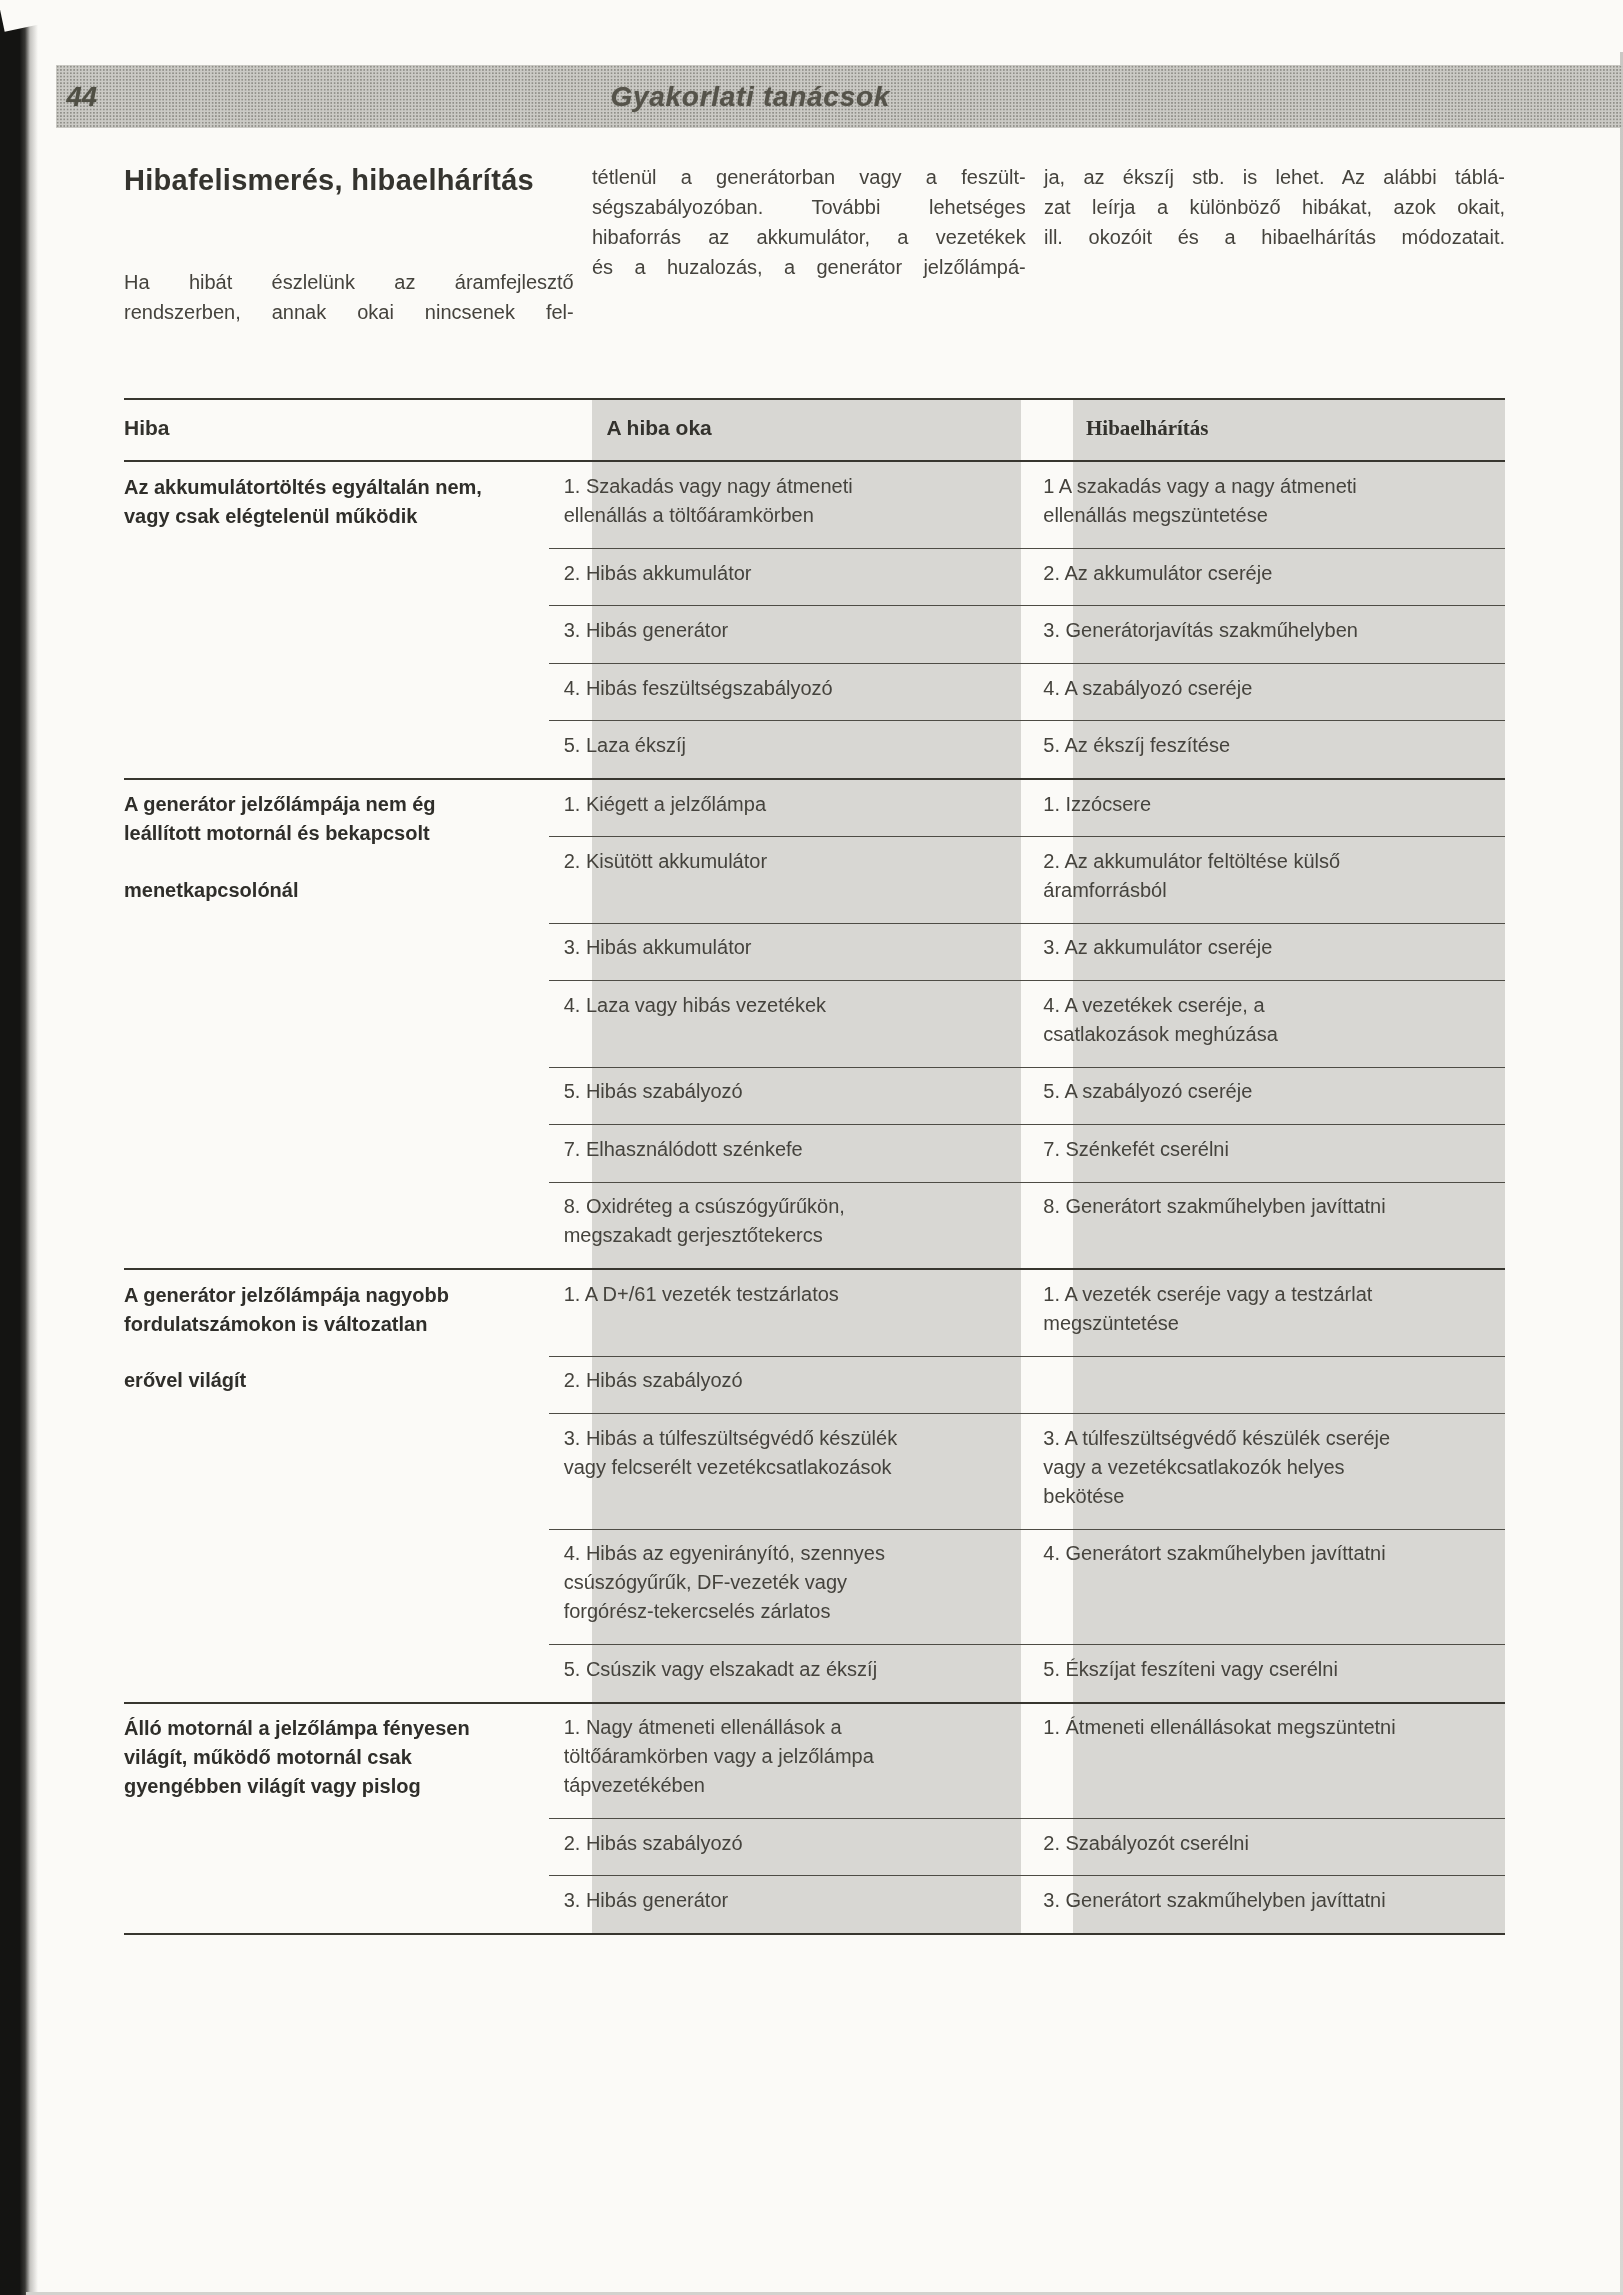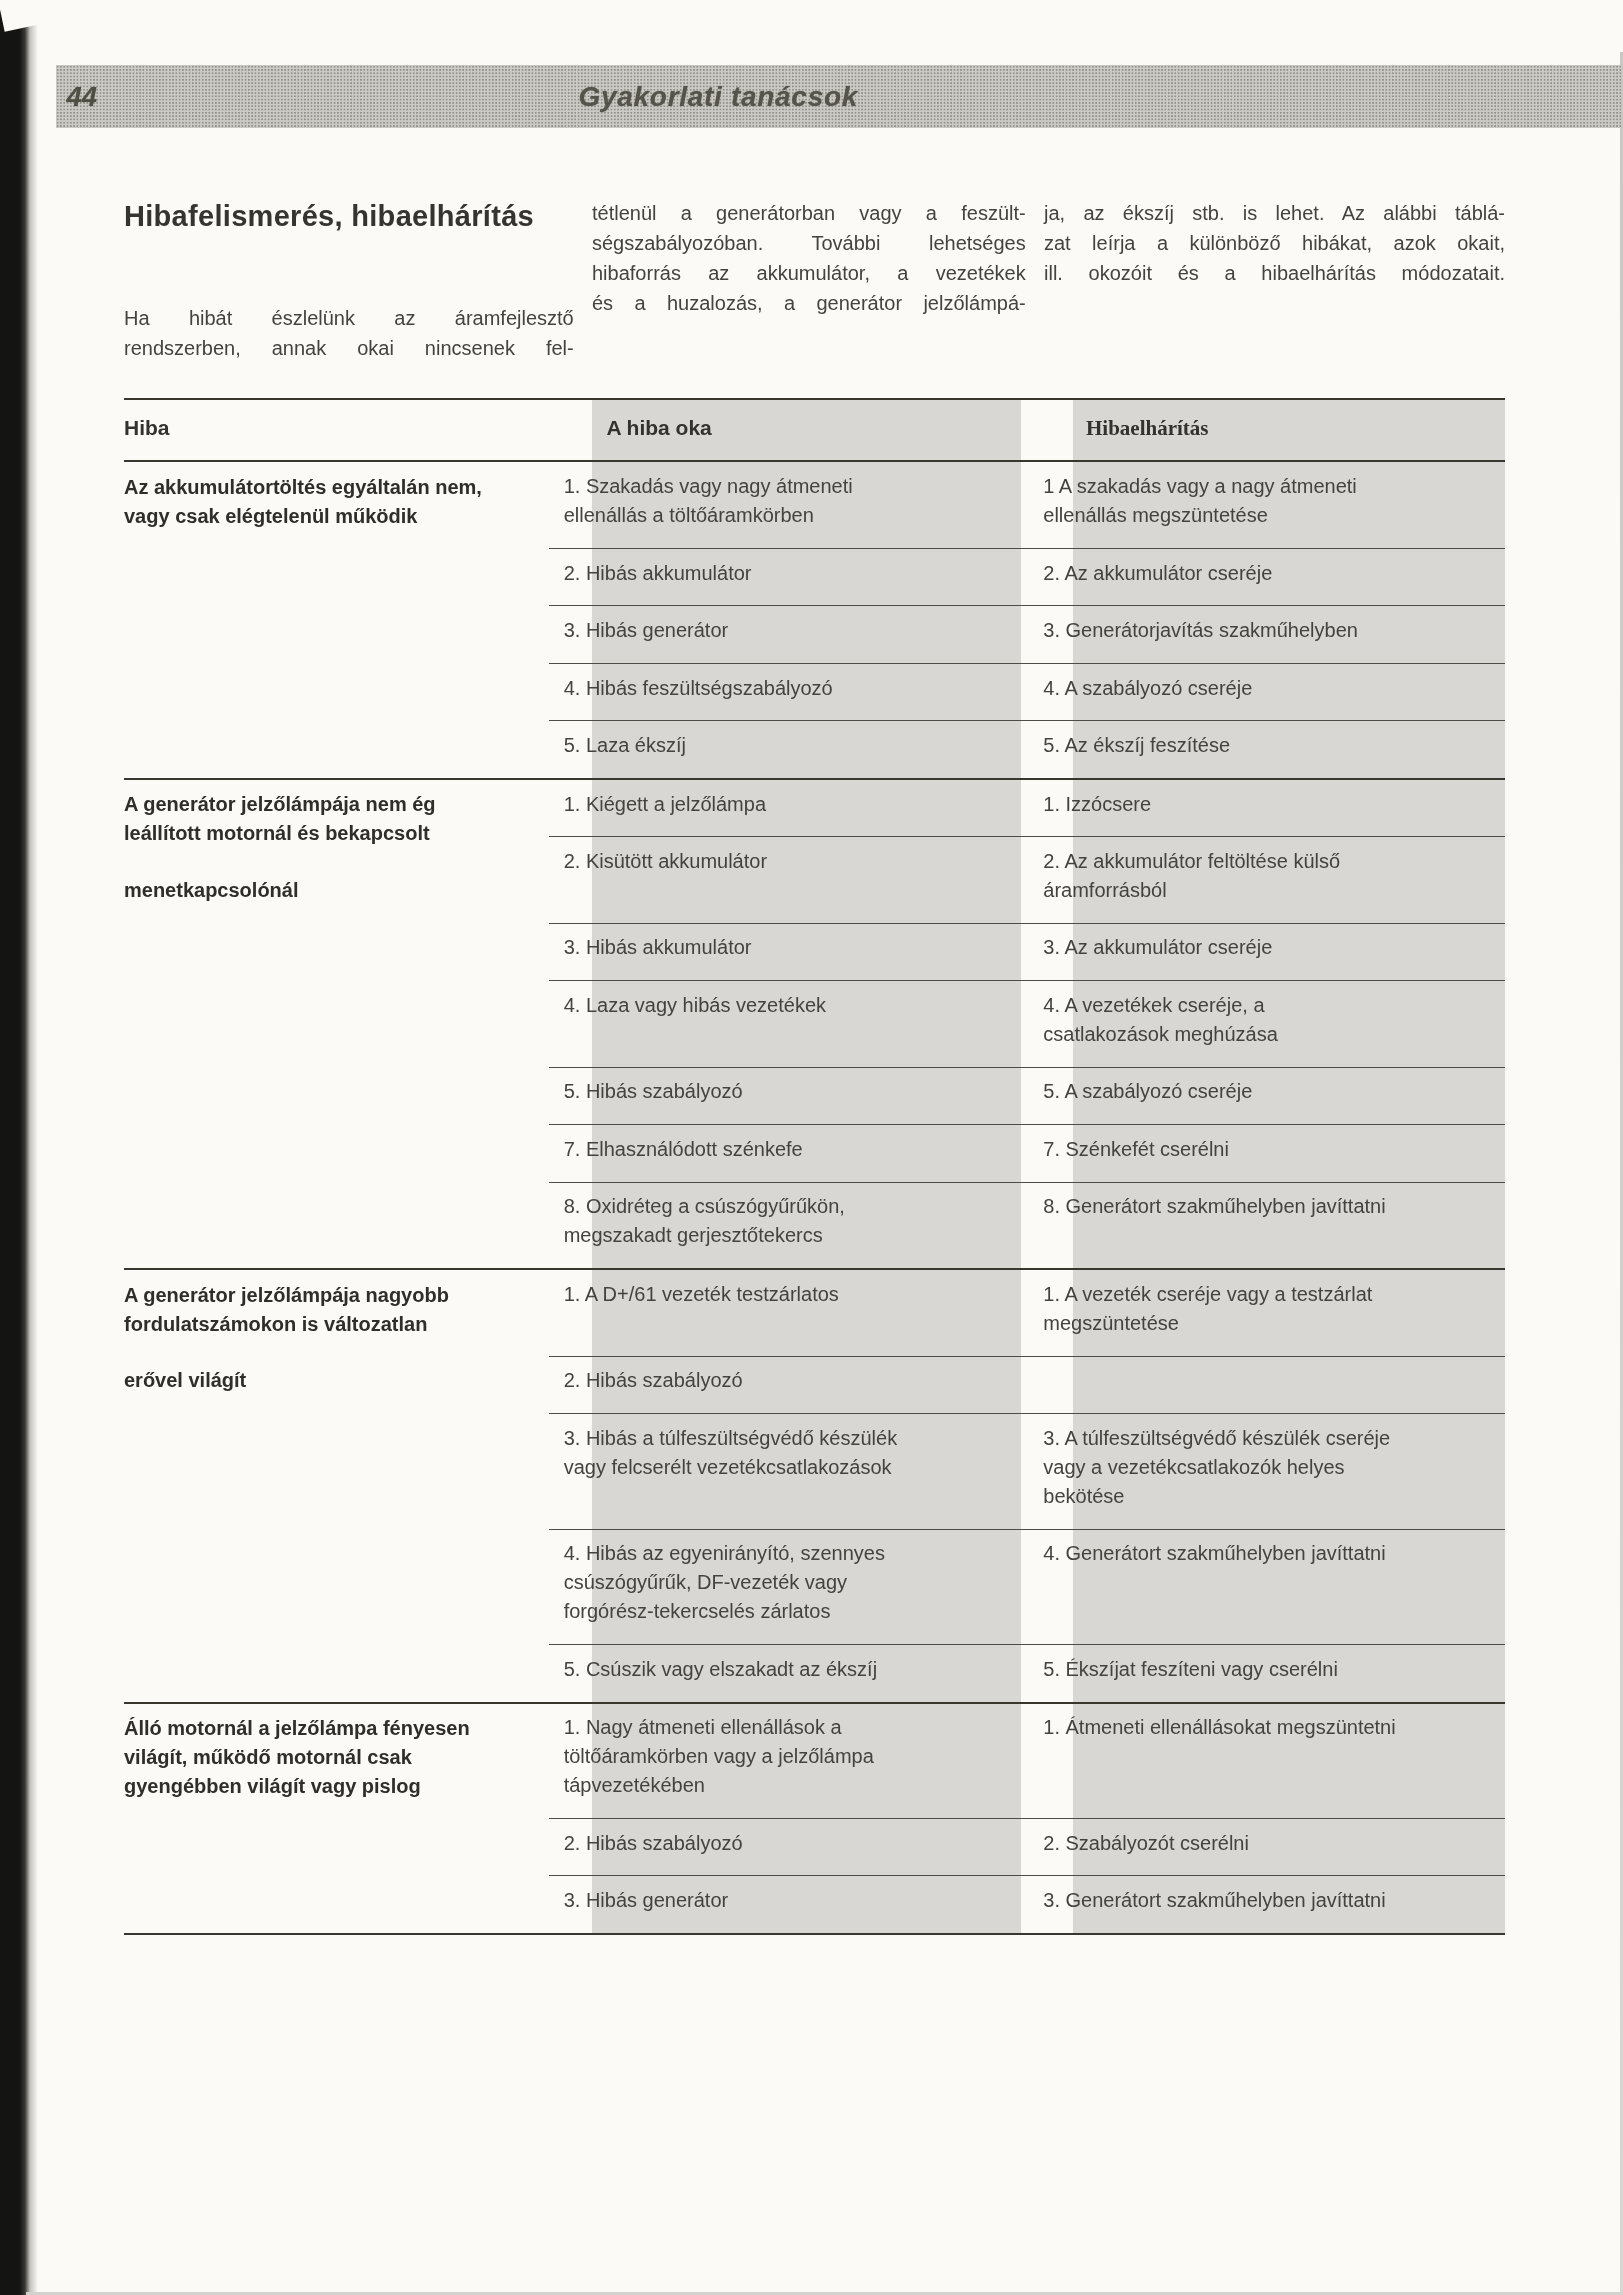--- a/index.html
+++ b/index.html
@@ -35,28 +35,28 @@
     background-image:radial-gradient(circle,#8f8e88 0.7px, rgba(143,142,136,0) 0.9px);
     background-size:3.3px 3.3px;
     display:flex; align-items:center;
   }
   .band .pagenum {
     position:absolute; left:10.5px; top:50%; transform:translateY(-50%);
     font-size:27.5px; font-weight:bold; font-style:italic; color:#504f44;
     text-shadow:0 0 1.3px rgba(80,79,68,.5);
   }
   .band .section {
-    position:absolute; left:0; right:765px; text-align:right;
+    position:absolute; left:0; right:733px; text-align:right;
     font-size:28px; font-weight:bold; font-style:italic; color:#55534a;
     letter-spacing:0.7px; text-shadow:0 0 1.3px rgba(85,83,74,.5);
   }
   
   .intro {
     position:absolute; left:124px; top:162px; width:1381px;
-    display:grid; grid-template-columns:468px 452px 461px;margin-top:36px;
+    display:grid; grid-template-columns:468px 452px 461px;
   }
   .intro .icol { padding-right:18.3px; }
   .intro .icol3 { padding-right:0; }
   .article-title {
     font-size:29px; line-height:37px; font-weight:bold; color:#35342f;
     letter-spacing:0.3px; margin-bottom:68px;
   }
   .jline {
     font-size:20px; line-height:30px;
     text-align:justify; text-align-last:justify;

